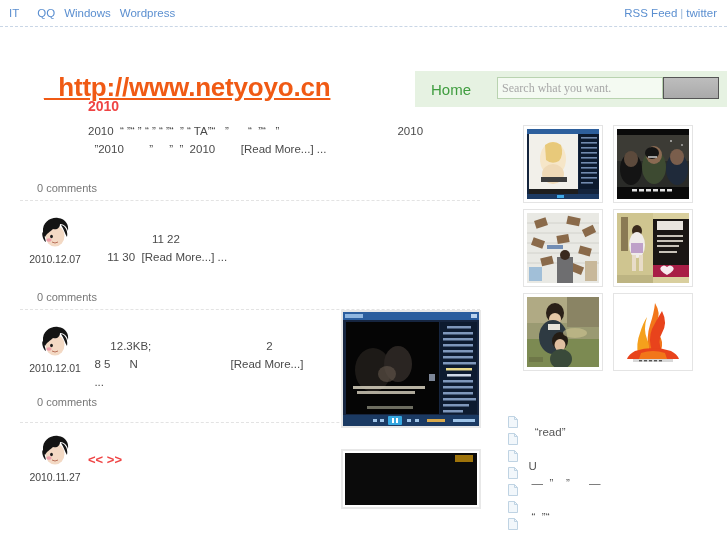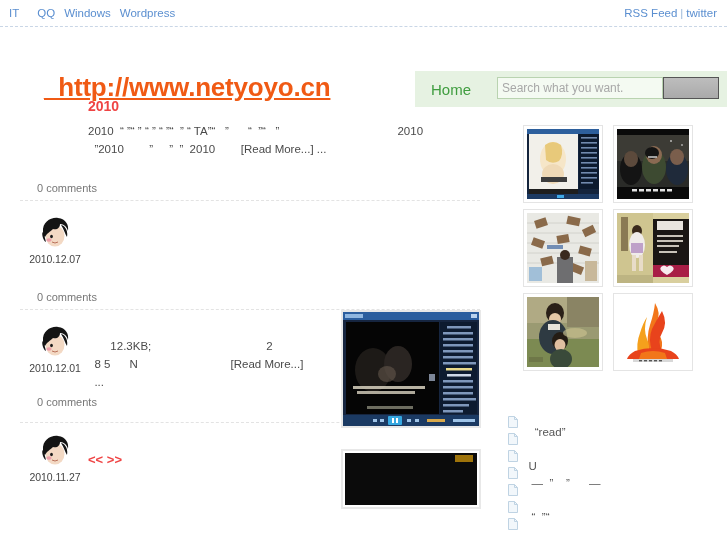--- a/index.html
+++ b/index.html
@@ -92,21 +92,21 @@
     height: 22px;
   }
   .searchinput {
     width: 166px;
     height: 22px;
     box-sizing: border-box;
     border: 1px solid #b9d3b0;
     background: #f4faf2;
     color: #9a9a9a;
     font-size: 12px;
-    font-family: Liberation Sans, sans-serif;
+    font-family: Liberation Serif, serif;
     padding: 0 4px;
     outline: none;
   }
   .searchinput::placeholder { color: #a8a8a8; }
   .searchbtn {
     width: 56px;
     height: 22px;
     box-sizing: border-box;
     border: 1px solid #555555;
     background: linear-gradient(#bdbdbd, #aaaaaa);
@@ -305,20 +305,24 @@
             <ellipse cx="18" cy="21" rx="9.5" ry="10.5" fill="#f3d9c4"></ellipse>
             <path d="M6 17 C5 7, 14 2, 21 3 C29 4, 32 10, 31 16 C30 12, 27 9, 23 9 C23 13, 20 15, 16 14 C13 17, 10 18, 8 22 C6.5 21, 6 19, 6 17 Z" fill="#141414"></path>
             <path d="M7 18 C4 14, 5 25, 9 27 C8 24, 7.5 21, 7 18 Z" fill="#141414"></path>
             <path d="M24 10 C29 11, 31 17, 30 22 C28 19, 27 14, 24 10 Z" fill="#141414"></path>
             <ellipse cx="14.5" cy="21.5" rx="1.4" ry="1.7" fill="#1c1c1c"></ellipse>
             <ellipse cx="12" cy="25" rx="2.6" ry="1.7" fill="#e98aa0" opacity="0.75"></ellipse>
             <path d="M15 27 q3 2 6 0" stroke="#b9715a" stroke-width="1" fill="none"></path>
           </svg>
         </div>
         <div class="post-date">2010.12.07</div>
+      </div>
+      <div class="post-body" style="padding-top:30px">
+        <div class="excerpt"><span>                    11 22</span>
+<span>      11 30  </span><a href="#" class="readmore">[Read More...]</a><span> ...</span></div>
       </div>
     </div>
     <div class="comments" style="margin-top:14px">
       <a href="#">0 comments</a>
     </div>
   </div>
 
   <div class="post-sep"></div>
 
   <div class="post">

